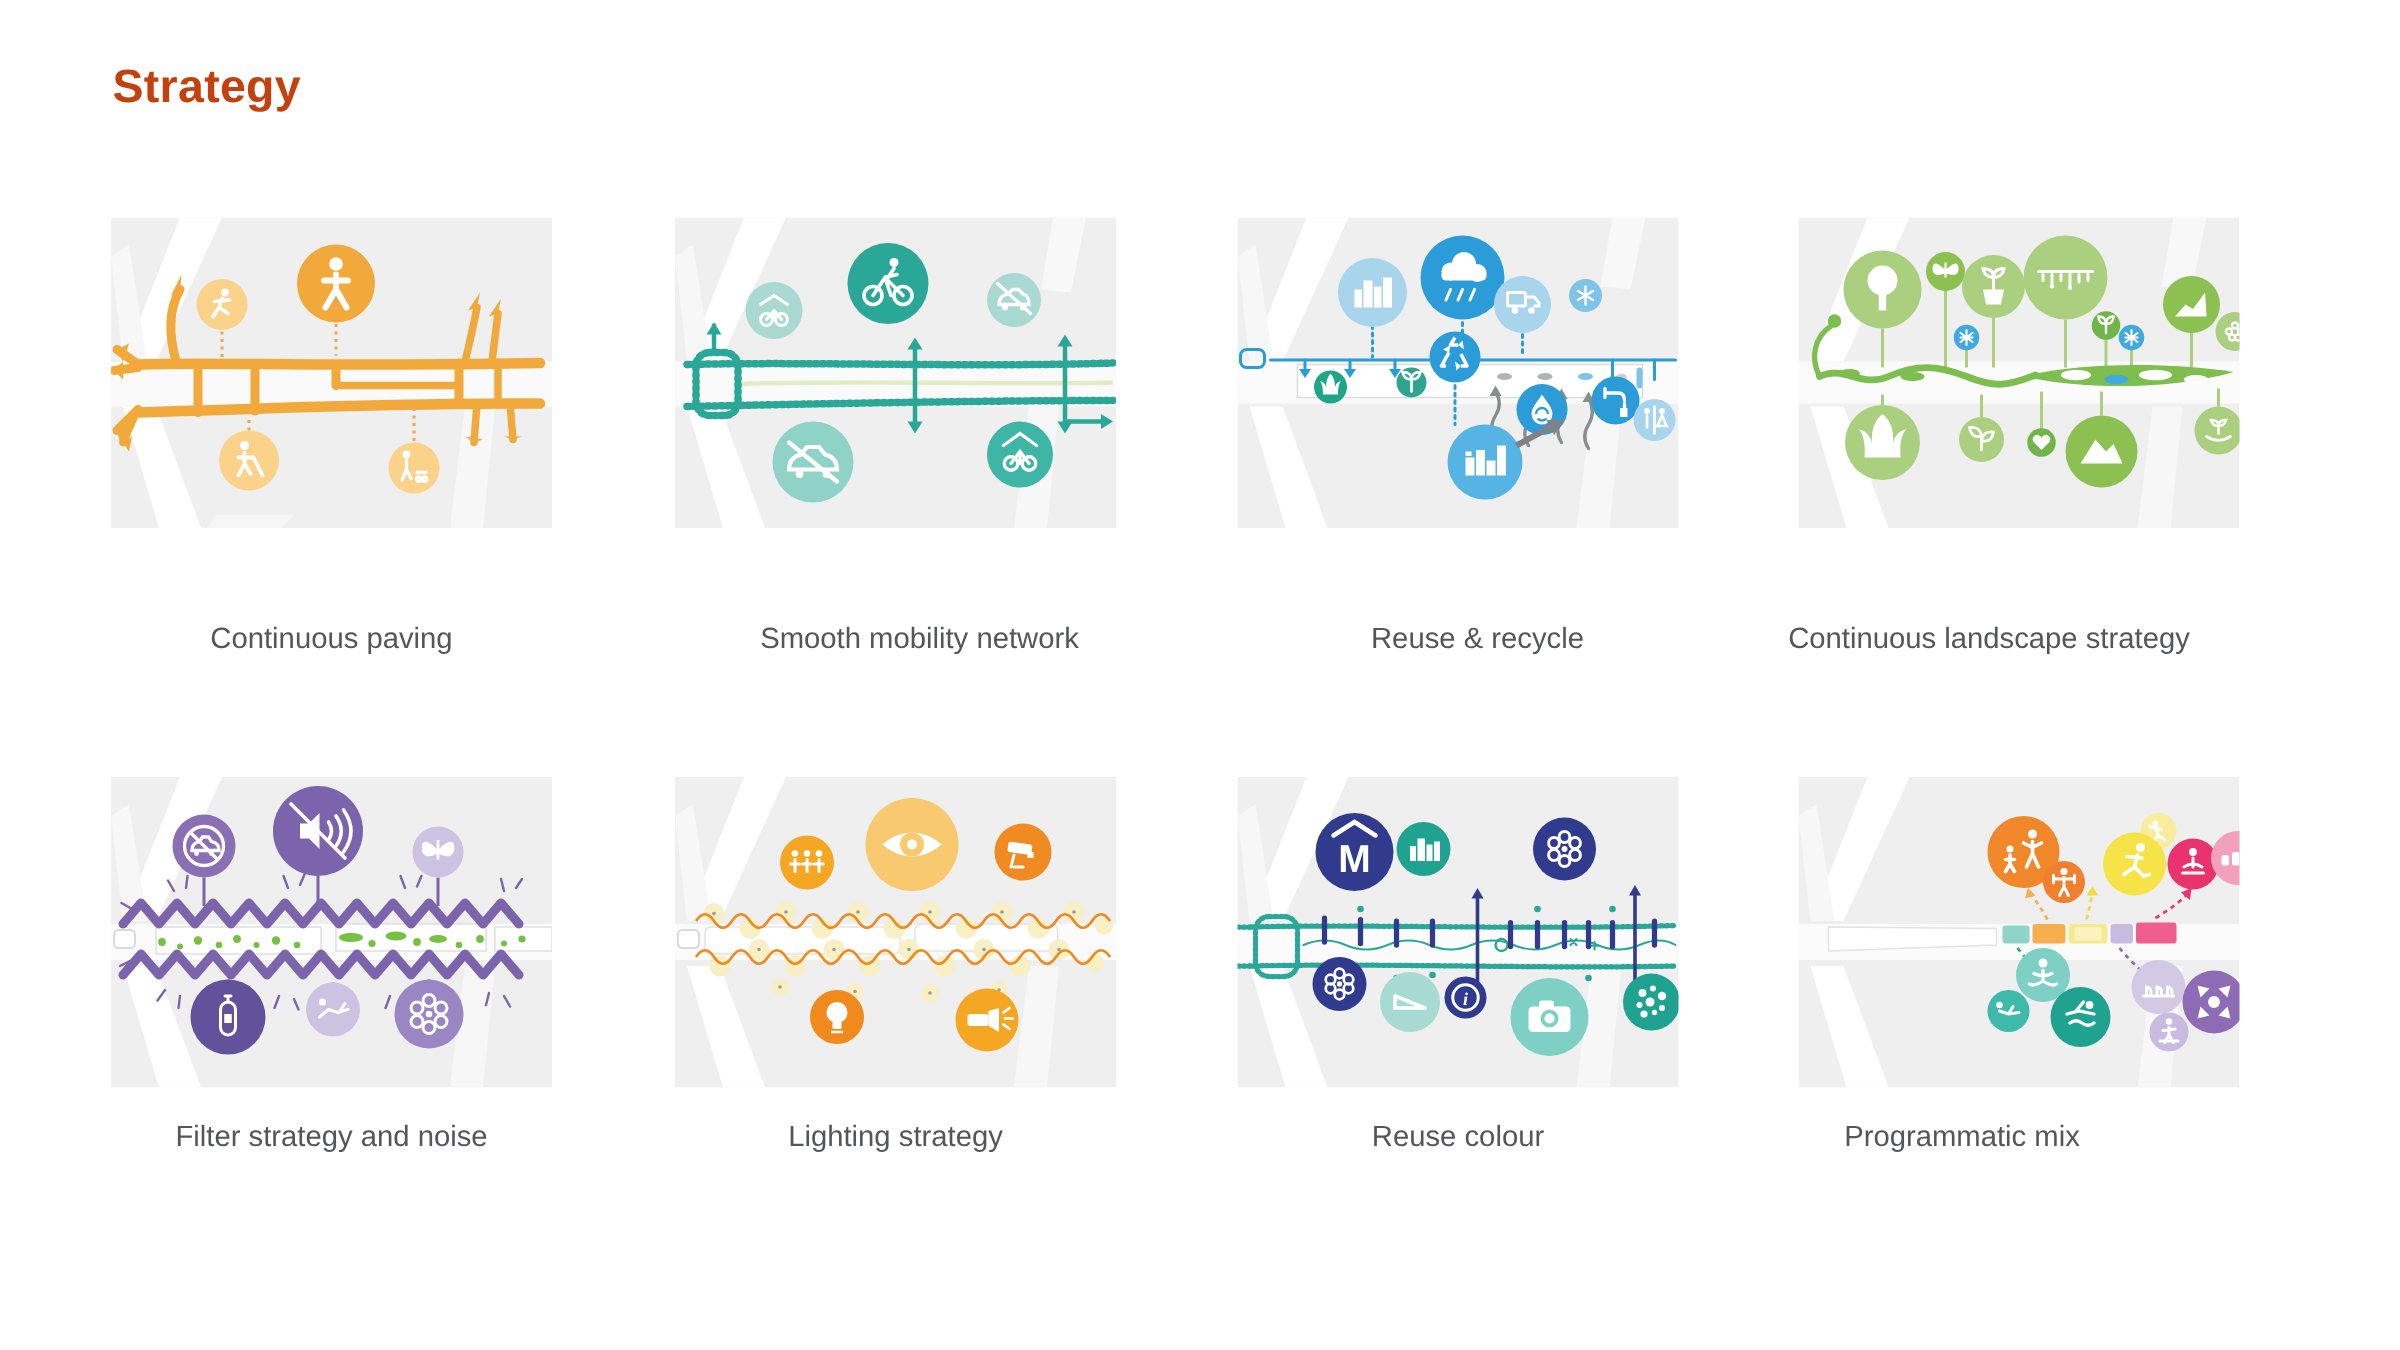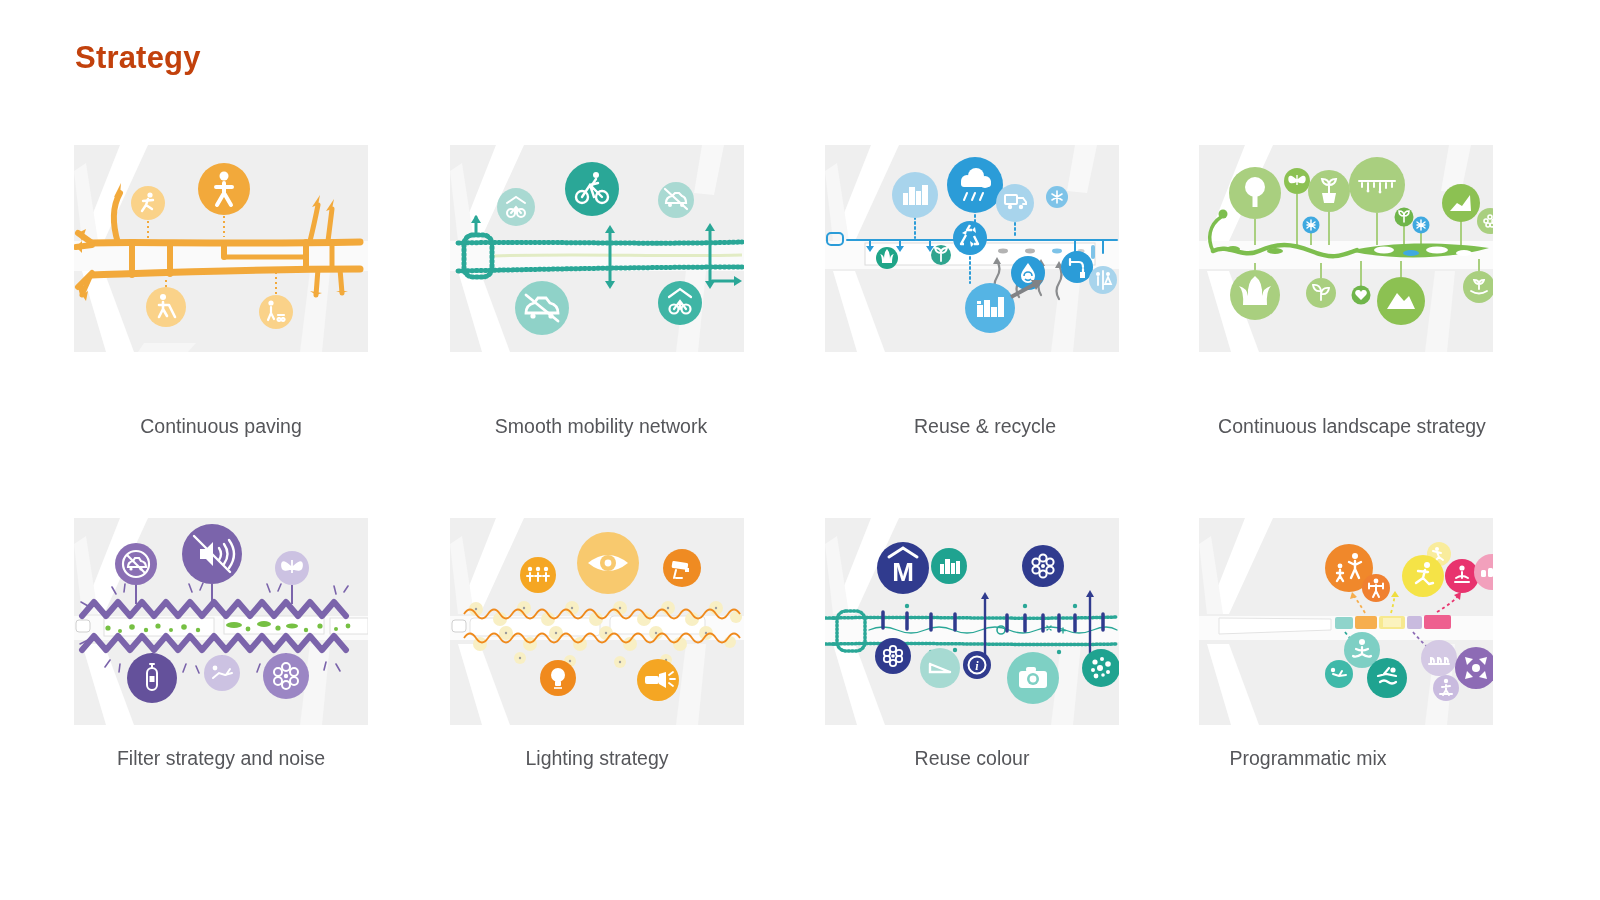--- a/index.html
+++ b/index.html
@@ -174,21 +174,21 @@
     <circle cx="230" cy="158" r="22" fill="#3FB5A5"></circle>
     <g stroke="#fff" stroke-width="2.2" fill="none" stroke-linecap="round">
       <path d="M219,152 L230,144 L241,152"></path>
       <circle cx="224" cy="164" r="4.5"></circle>
           <circle cx="236" cy="164" r="4.5"></circle>
       <path d="M224,164 L230,156 L236,164 M230,156 V164"></path>
     </g>
   </g>
 </svg>
 </figure>
-<div class="caption cap-r1" style="left:446px">Smooth mobility network</div>
+<div class="caption cap-r1" style="left:458px">Smooth mobility network</div>
 
 <figure class="tile" style="left:825px;top:145px">
 <svg viewBox="0 0 294 207">
   <g>
     <rect width="294" height="207" fill="#efefef"></rect>
     <polygon points="46,0 74,0 30,96 8,96" fill="#ffffff"></polygon>
     <polygon points="0,26 12,18 24,96 8,96" fill="#f7f7f7"></polygon>
     <polygon points="8,126 30,126 60,207 32,207" fill="#ffffff"></polygon>
     <polygon points="236,126 256,126 248,207 226,207" fill="#f7f7f7"></polygon>
     <polygon points="250,0 272,0 262,48 242,46" fill="#f8f8f8"></polygon>
@@ -432,21 +432,21 @@
   </g>
   <g>
     <circle cx="280" cy="142" r="16" fill="#A9CF7F"></circle>
     <g stroke="#fff" stroke-width="1.8" fill="none" stroke-linecap="round">
       <path d="M272,146 q8,5 16,0"></path>
       <path d="M280,144 v-5 M280,139 q-4,0 -5,-4 q5,0 5,4 M280,139 q4,0 5,-4 q-5,0 -5,4"></path>
     </g>
   </g>
 </svg>
 </figure>
-<div class="caption cap-r1" style="left:1197px">Continuous landscape strategy</div>
+<div class="caption cap-r1" style="left:1171px">Continuous landscape strategy</div>
 
 <figure class="tile" style="left:74px;top:518px">
 <svg viewBox="0 0 294 207">
   <g>
     <rect width="294" height="207" fill="#efefef"></rect>
     <polygon points="46,0 74,0 30,96 8,96" fill="#ffffff"></polygon>
     <polygon points="0,26 12,18 24,96 8,96" fill="#f7f7f7"></polygon>
     <polygon points="8,126 30,126 60,207 32,207" fill="#ffffff"></polygon>
     <polygon points="236,126 256,126 248,207 226,207" fill="#f7f7f7"></polygon>
     <rect x="0" y="98" width="294" height="24" fill="#fbfbfb"></rect>

